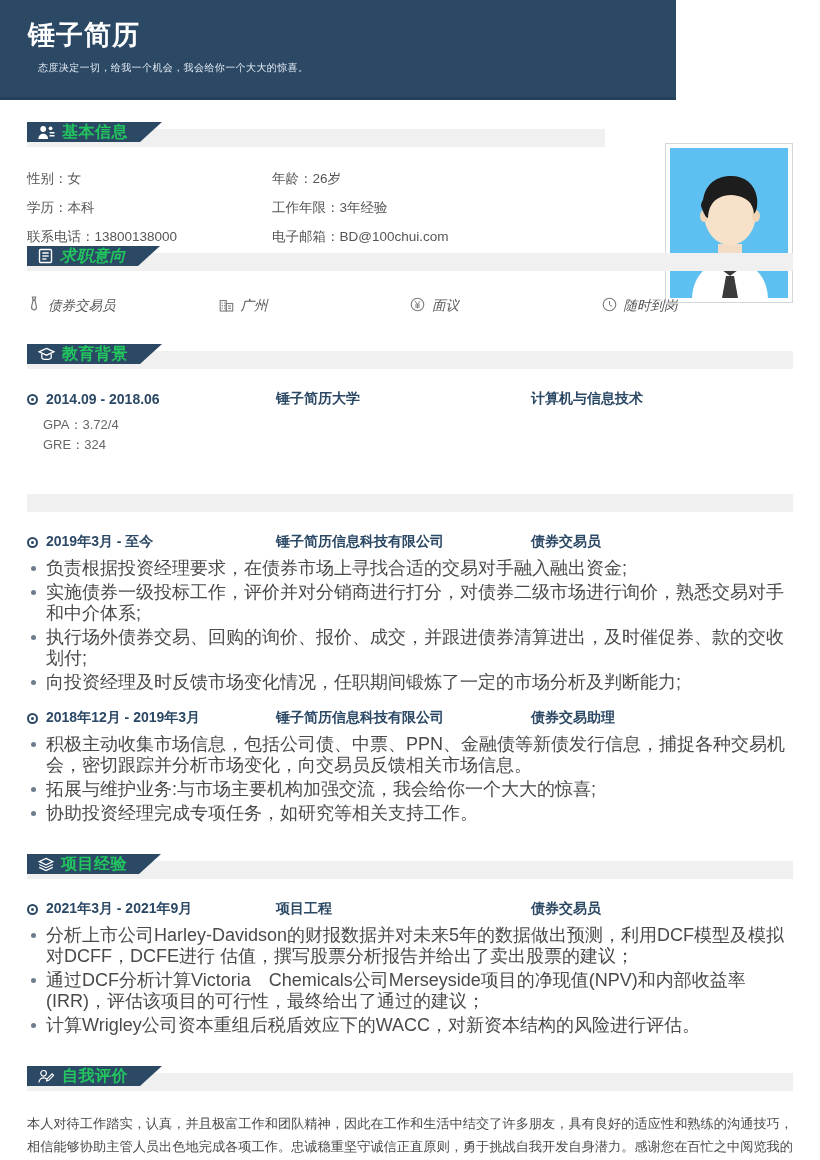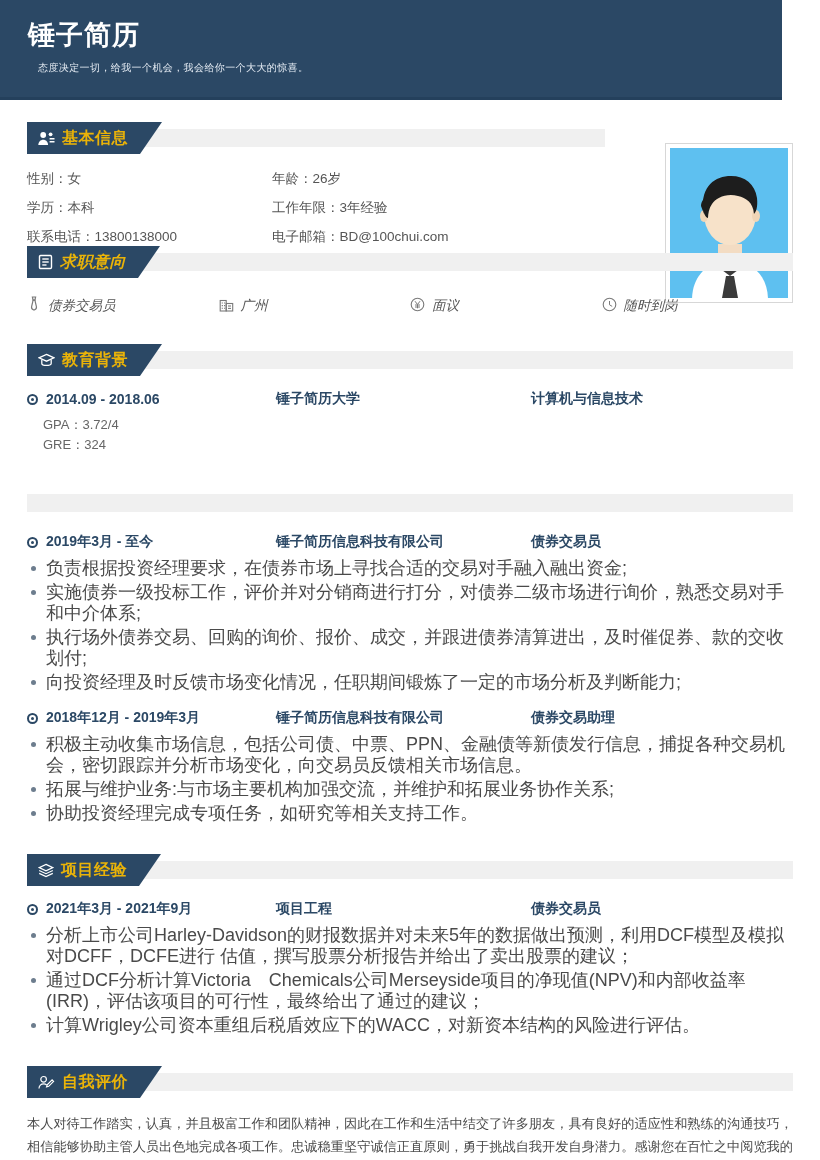--- a/index.html
+++ b/index.html
@@ -13,21 +13,21 @@
   }
   .page {
     position: relative;
     width: 820px;
     height: 1160px;
     background: #fff;
   }
 
   
   .header {
-    width: 782px;
+    width: 676px;
     height: 100px;
     background: #2b4865;
     padding: 18px 0 0 28px;
     position: relative;
   }
   .header::after {
     content: "";
     position: absolute;
     left: 0; right: 0; bottom: 0;
     height: 3px;
@@ -61,23 +61,23 @@
     top: 7px;
     height: 18px;
     background: #f0f0f0;
   }
   .sec-bar.full { right: 0; }
   .sec-bar.short { width: 578px; }
   .sec-banner {
     position: absolute;
     left: 0;
     top: 0;
-    height: 32px;
+    height: 20px;
     background: #2b4865;
-    color: #eab308;
+    color: #22c55e;
     display: flex;
     align-items: center;
     padding: 0 34px 0 11px;
     clip-path: polygon(0 0, 100% 0, calc(100% - 22px) 100%, 0 100%);
     font-size: 16px;
     font-weight: bold;
     letter-spacing: .5px;
   }
   .sec-banner svg { margin-right: 7px; display: block; }
   .sec-title { line-height: 1; }
@@ -369,21 +369,21 @@
 
       <div class="entry" style="margin-top:16px;">
         <div class="entry-head">
           <span class="entry-dot"></span>
           <span class="e-date">2018年12月 - 2019年3月</span>
           <span class="e-org">锤子简历信息科技有限公司</span>
           <span class="e-role">债券交易助理</span>
         </div>
         <ul class="bullets">
           <li>积极主动收集市场信息，包括公司债、中票、PPN、金融债等新债发行信息，捕捉各种交易机会，密切跟踪并分析市场变化，向交易员反馈相关市场信息。</li>
-          <li>拓展与维护业务:与市场主要机构加强交流，并维护和拓展业务协作关系;</li>
+          <li>拓展与维护业务:与市场主要机构加强交流，我会给你一个大大的惊喜;</li>
           <li>协助投资经理完成专项任务，如研究等相关支持工作。</li>
         </ul>
       </div>
 
     </div>
   </div>
 
   <div class="sec" style="margin-top:30px;">
     <div class="sec-head">
       <div class="sec-bar full"></div>

